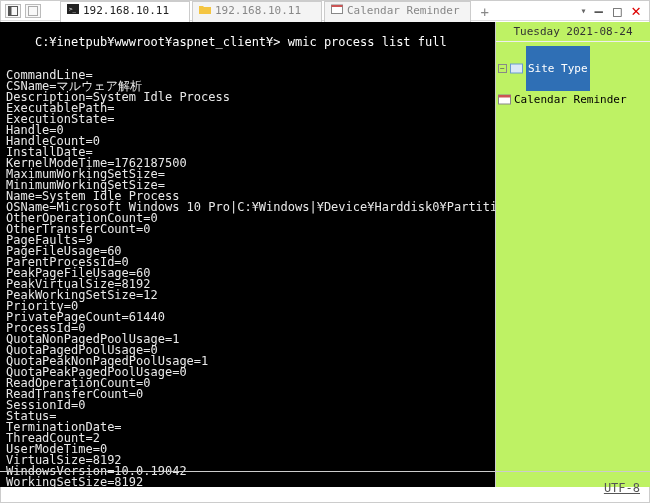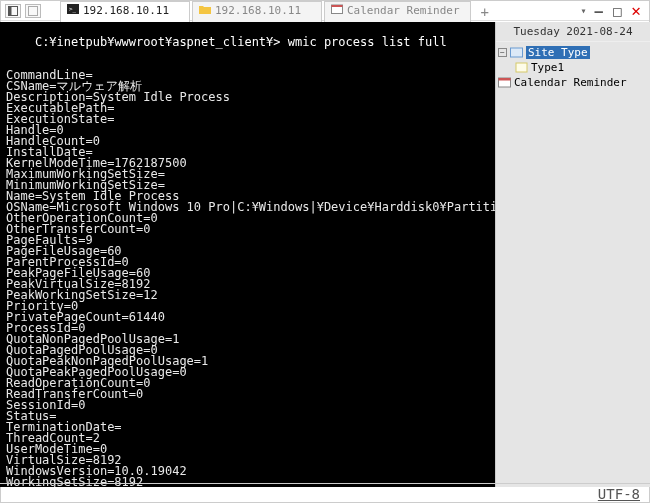--- a/index.html
+++ b/index.html
@@ -13,29 +13,29 @@
 .win-btn { font-size: 14px; font-weight: bold; color: #555; padding: 0 2px; }
 .win-btn.close { color: #d00; font-size: 16px; }
 .tabbar { height: 22px; display: flex; align-items: stretch; border-bottom: 1px solid #ccc; position: absolute; top: 1px; left: 60px; right: 80px; }
 .tab { display: flex; align-items: flex-start; gap: 4px; padding: 2px 10px 2px 6px; border: 1px solid #ccc; border-bottom: none; background: #f4f4f4; font-size: 11px; color: #888; margin-right: 2px; min-width: 130px; }
 .tab.active { background: #fff; color: #222; }
 .tab-icon { width: 12px; height: 10px; display: inline-flex; }
 .tab-add { display: flex; align-items: center; justify-content: center; width: 24px; font-size: 14px; color: #888; }
 .main { position: absolute; top: 22px; bottom: 16px; left: 0; right: 0; display: flex; }
 .terminal { flex: 1; background: #000; color: #e8e8e8; font-size: 12px; line-height: 11px; padding: 4px 6px; overflow: hidden; white-space: pre; font-family: "MS Gothic", monospace; }
 .terminal .prompt { color: #fff; }
-.sidebar { width: 155px; background: #e5e5e5; border-left: 1px solid #ccc; font-size: 11px; }
+.sidebar { width: 155px; background: #bef264; border-left: 1px solid #ccc; font-size: 11px; }
 .date { text-align: center; padding: 3px 0; color: #333; border-bottom: 1px solid #eee; }
 .tree { padding: 3px 2px; }
 .tree-row { display: flex; align-items: center; gap: 3px; padding: 1px 0; }
-.tree-row.sel .label { background: #2f6fb5; color: #fff; padding: 0 2px; }
+.tree-row.sel .label { background: #2f6fb5; color: #fff; padding: 16px 2px; }
 .toggle { width: 9px; height: 9px; border: 1px solid #888; display: inline-flex; align-items: center; justify-content: center; font-size: 8px; line-height: 7px; color: #555; }
 .indent { width: 14px; display: inline-block; }
 .icon-box { width: 13px; height: 11px; display: inline-flex; }
-.statusbar { position: absolute; bottom: 0; left: 0; right: 0; height: 20px; border-top: 1px solid #ccc; display: flex; align-items: center; font-size: 14px; color: #555; text-decoration: underline; }
+.statusbar { position: absolute; bottom: 0; left: 0; right: 0; height: 32px; border-top: 1px solid #ccc; display: flex; align-items: center; font-size: 12px; color: #555; text-decoration: underline; }
 .statusbar .enc { margin-left: auto; padding-right: 10px; }
 .spacer { flex: 1; }
 </style>
 </head>
 <body>
 
 <div class="titlebar">
   <div class="titlebar-left">
     <div class="tb-btn">
         <svg viewBox="0 0 10 10">
@@ -143,29 +143,20 @@
       <div class="tree-row sel">
         <span class="toggle">−</span>
         <span class="icon-box">
             <svg viewBox="0 0 13 11">
               <rect x="0.5" y="1" width="12" height="9" fill="#dce9f7" stroke="#6b9bd1"></rect>
             </svg>
           </span>
         <span class="label">Site Type</span>
       </div>
       <div class="tree-row">
-        <span class="indent"></span>
-        <span class="icon-box">
-            <svg viewBox="0 0 13 11">
-              <rect x="1" y="1" width="11" height="9" fill="#fefce8" stroke="#d6c96a"></rect>
-            </svg>
-          </span>
-        <span>Type1</span>
-      </div>
-      <div class="tree-row">
         <span class="icon-box">
             <svg viewBox="0 0 13 11">
               <rect x="0.5" y="1" width="12" height="9" fill="#fff" stroke="#888"></rect>
               <rect x="0.5" y="1" width="12" height="2.5" fill="#c55"></rect>
             </svg>
           </span>
         <span>Calendar Reminder</span>
       </div>
     </div>
   </div>

